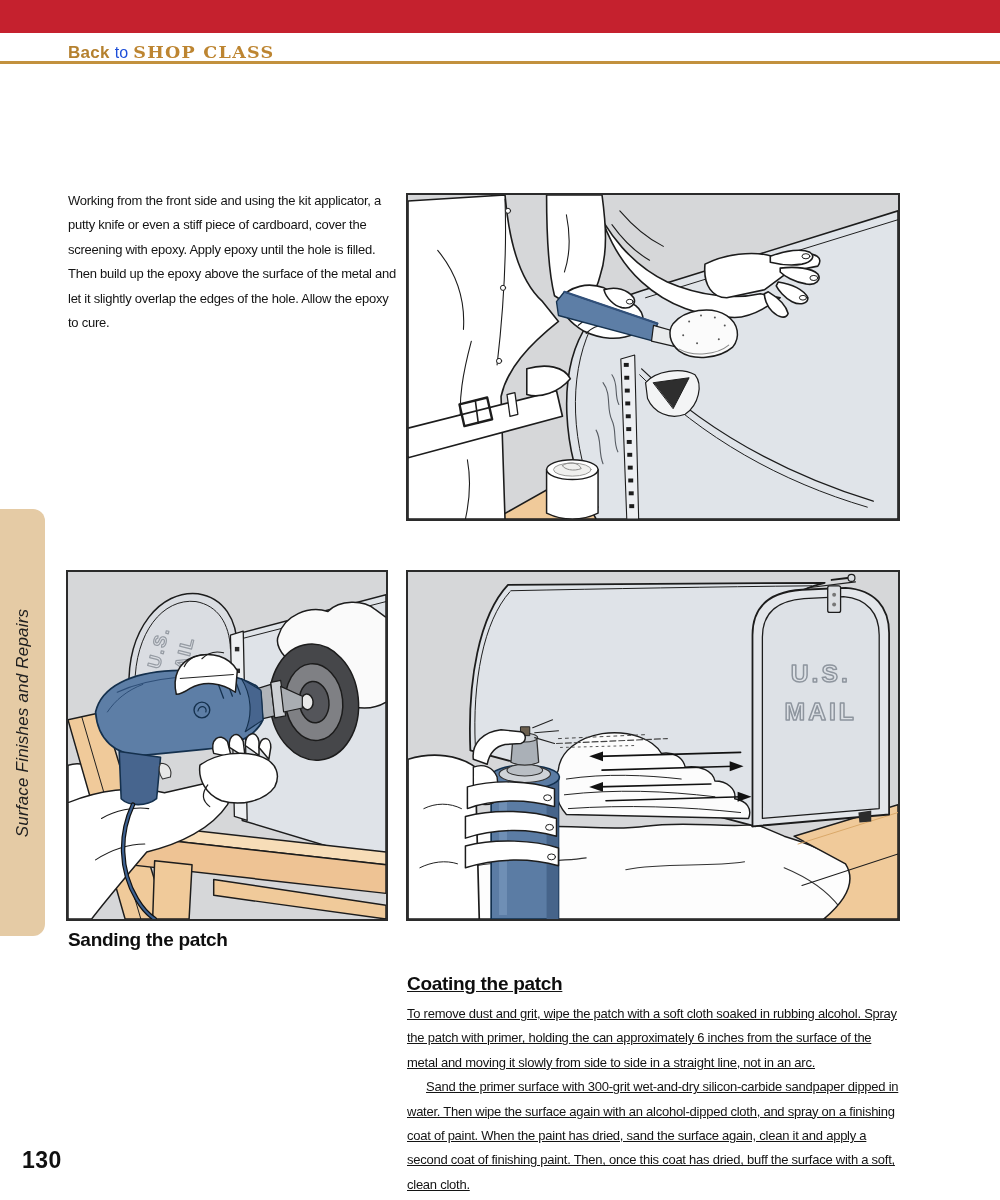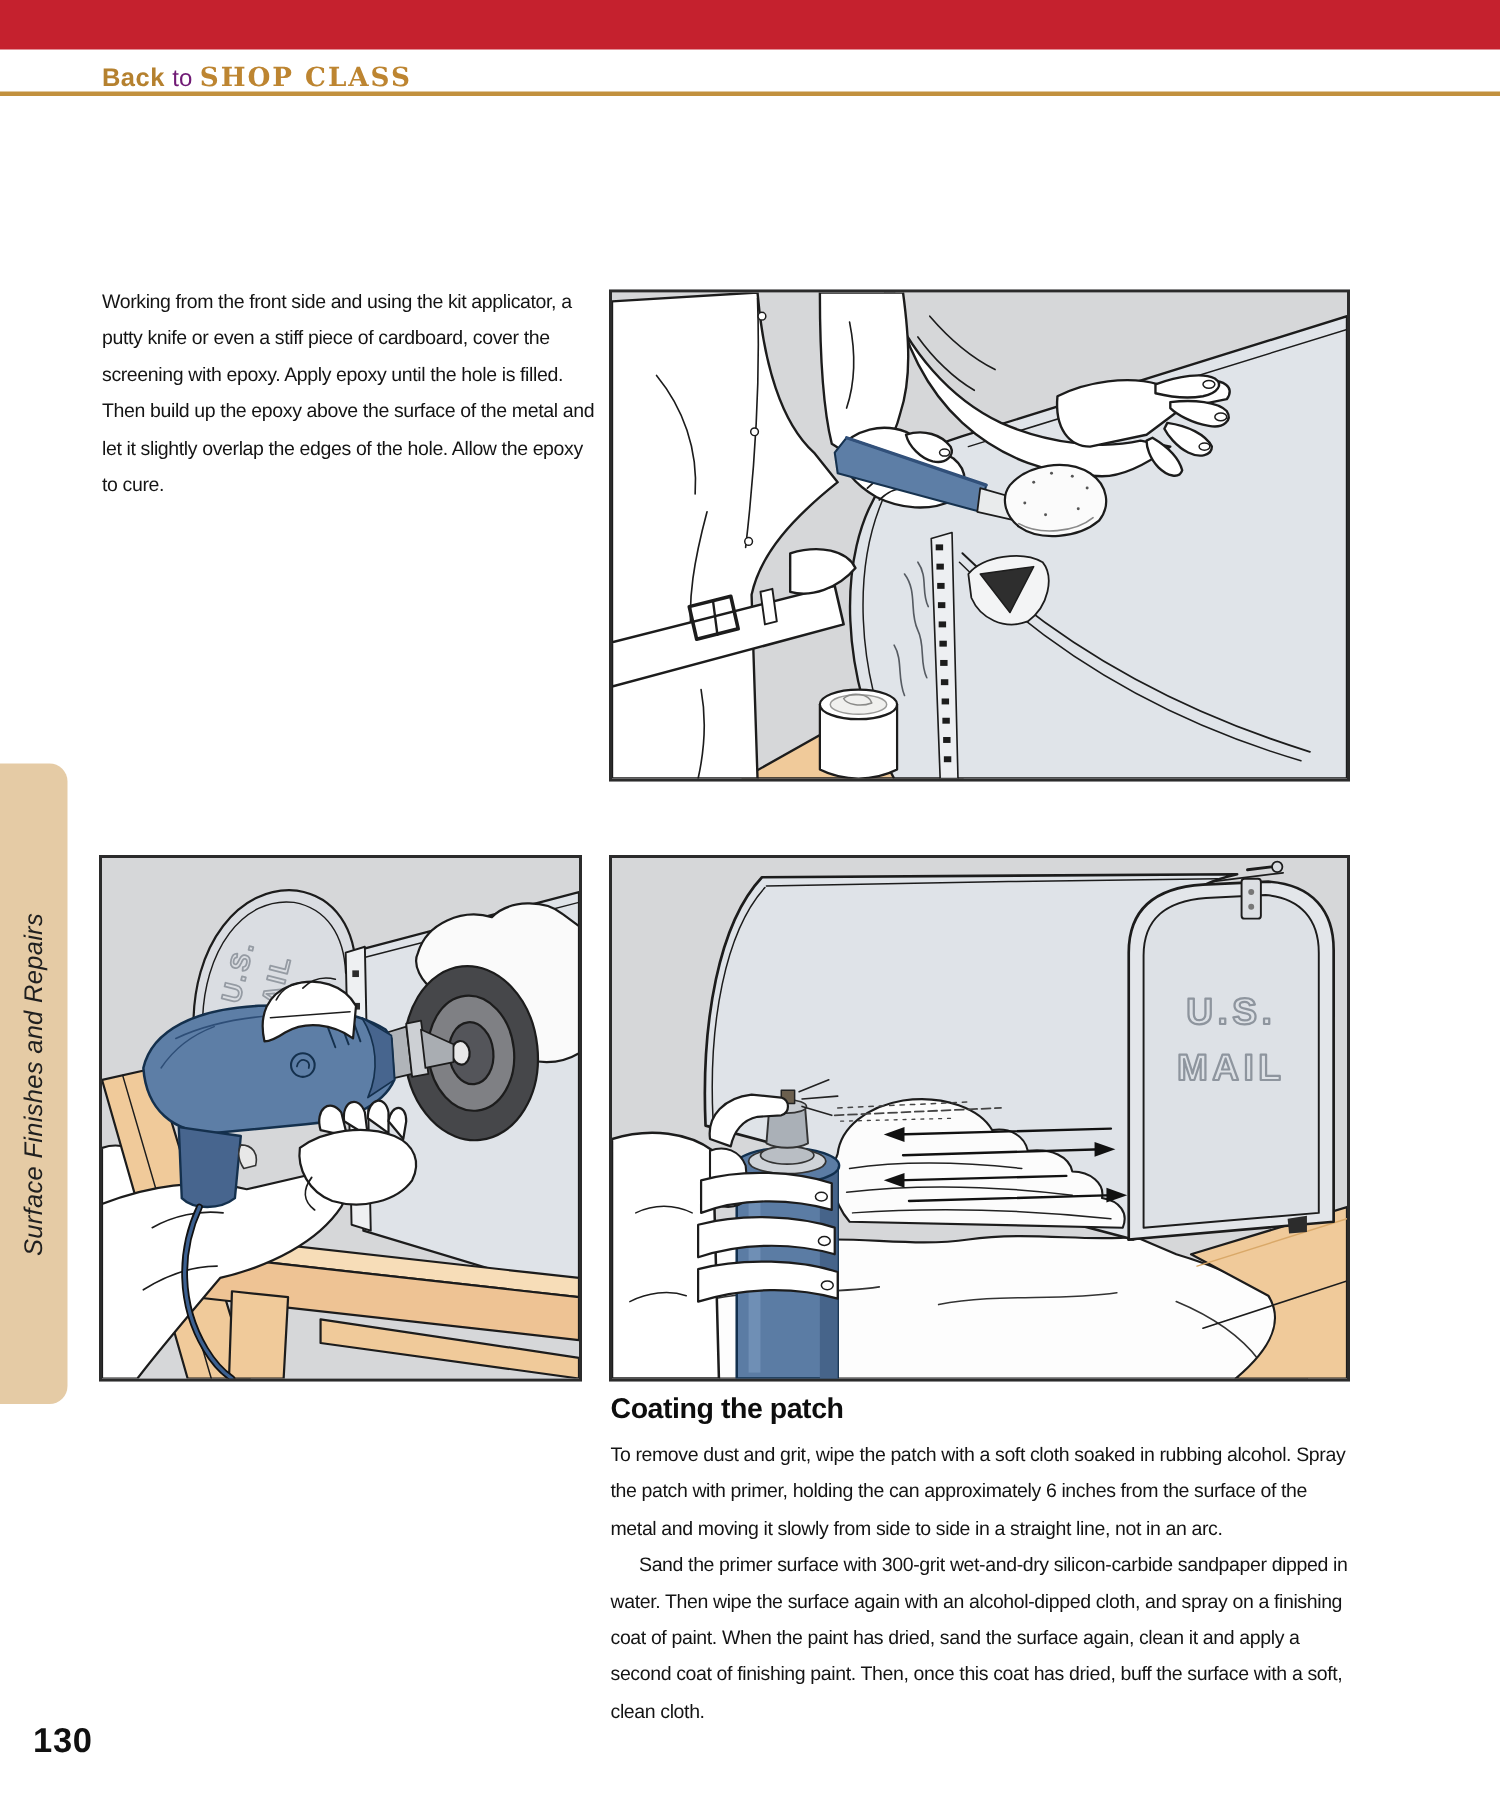--- a/index.html
+++ b/index.html
@@ -3,30 +3,30 @@
 <meta charset="utf-8">
 <style>
   html,body{margin:0;padding:0;}
   body{width:1000px;height:1200px;background:#ffffff;position:relative;overflow:hidden;
        font-family:"Liberation Sans",sans-serif;color:#141414;}
   .page{position:absolute;inset:0;}
   .red-bar{position:absolute;top:0;left:0;width:1000px;height:33px;background:#c5212e;}
   .gold-rule{position:absolute;top:61px;left:0;width:1000px;height:2.5px;background:#c2913e;}
   .hdr{position:absolute;top:42px;left:68px;white-space:nowrap;}
   .hdr .back{font-weight:700;font-size:17px;color:#b5812f;letter-spacing:.3px;}
-  .hdr .to{font-size:16px;color:#701a75;margin:0 5px;}
+  .hdr .to{font-size:16px;color:#1d4ed8;margin:0 5px;}
   .hdr .brand{font-family:"DejaVu Serif",serif;font-weight:700;font-size:17.5px;color:#bd8531;letter-spacing:1.3px;}
   .side-tab{position:absolute;left:0;top:509px;width:45px;height:427px;background:#e5cba5;
             border-radius:0 12px 12px 0;}
   .side-tab span{position:absolute;left:50%;top:50%;transform:translate(-50%,-50%) rotate(-90deg);
             white-space:nowrap;font-style:italic;font-size:17px;color:#1f1f1f;letter-spacing:.2px;}
   .sec{position:absolute;}
   .sec-filling{left:68px;top:189px;width:330px;}
   .sec-sanding{left:68px;top:929px;width:332px;}
-  .sec-coating{left:407px;top:929px;width:494px;}
+  .sec-coating{left:407px;top:973px;width:494px;text-decoration:underline;}
   .sec-title{font-size:19px;font-weight:700;letter-spacing:-.3px;margin:0 0 7px 0;color:#0e0e0e;}
   .sec-body{font-size:13px;line-height:24.4px;letter-spacing:-.25px;margin:0;}
   .indent{text-indent:19px;}
   .fig{position:absolute;border:2px solid #2b2b2b;background:#d6d7d9;box-sizing:border-box;}
   .fig svg{display:block;width:100%;height:100%;}
   .fig-filling{left:406px;top:193px;width:494px;height:328px;}
   .fig-sanding{left:66px;top:570px;width:322px;height:351px;}
   .fig-coating{left:406px;top:570px;width:494px;height:351px;}
   .pagenum{position:absolute;left:22px;top:1147px;font-size:23px;font-weight:700;letter-spacing:.5px;color:#111;}
   .stencil{font-family:"Liberation Sans",sans-serif;font-weight:700;}
@@ -320,20 +320,21 @@
         <ellipse cx="143" cy="259" rx="4" ry="3" stroke-width="1"></ellipse>
         <ellipse cx="145" cy="289" rx="4" ry="3" stroke-width="1"></ellipse>
         <path d="M16,240 C28,234 42,234 54,240" stroke-width="1" fill="none"></path>
         <path d="M12,300 C24,294 38,292 50,296" stroke-width="1" fill="none"></path>
       </g>
     </g>
   </svg>
   </figure>
 
   <section class="sec sec-sanding">
+    <h2 class="sec-title">Sanding the patch</h2>
   </section>
 
   <section class="sec sec-coating">
     <h2 class="sec-title">Coating the patch</h2>
     <p class="sec-body">To remove dust and grit, wipe the patch with a soft cloth soaked in rubbing alcohol. Spray the patch with primer, holding the can approximately 6 inches from the surface of the metal and moving it slowly from side to side in a straight line, not in an arc.</p>
     <p class="sec-body indent">Sand the primer surface with 300-grit wet-and-dry silicon-carbide sandpaper dipped in water. Then wipe the surface again with an alcohol-dipped cloth, and spray on a finishing coat of paint. When the paint has dried, sand the surface again, clean it and apply a second coat of finishing paint. Then, once this coat has dried, buff the surface with a soft, clean cloth.</p>
   </section>
 
   <div class="pagenum">130</div>
 

